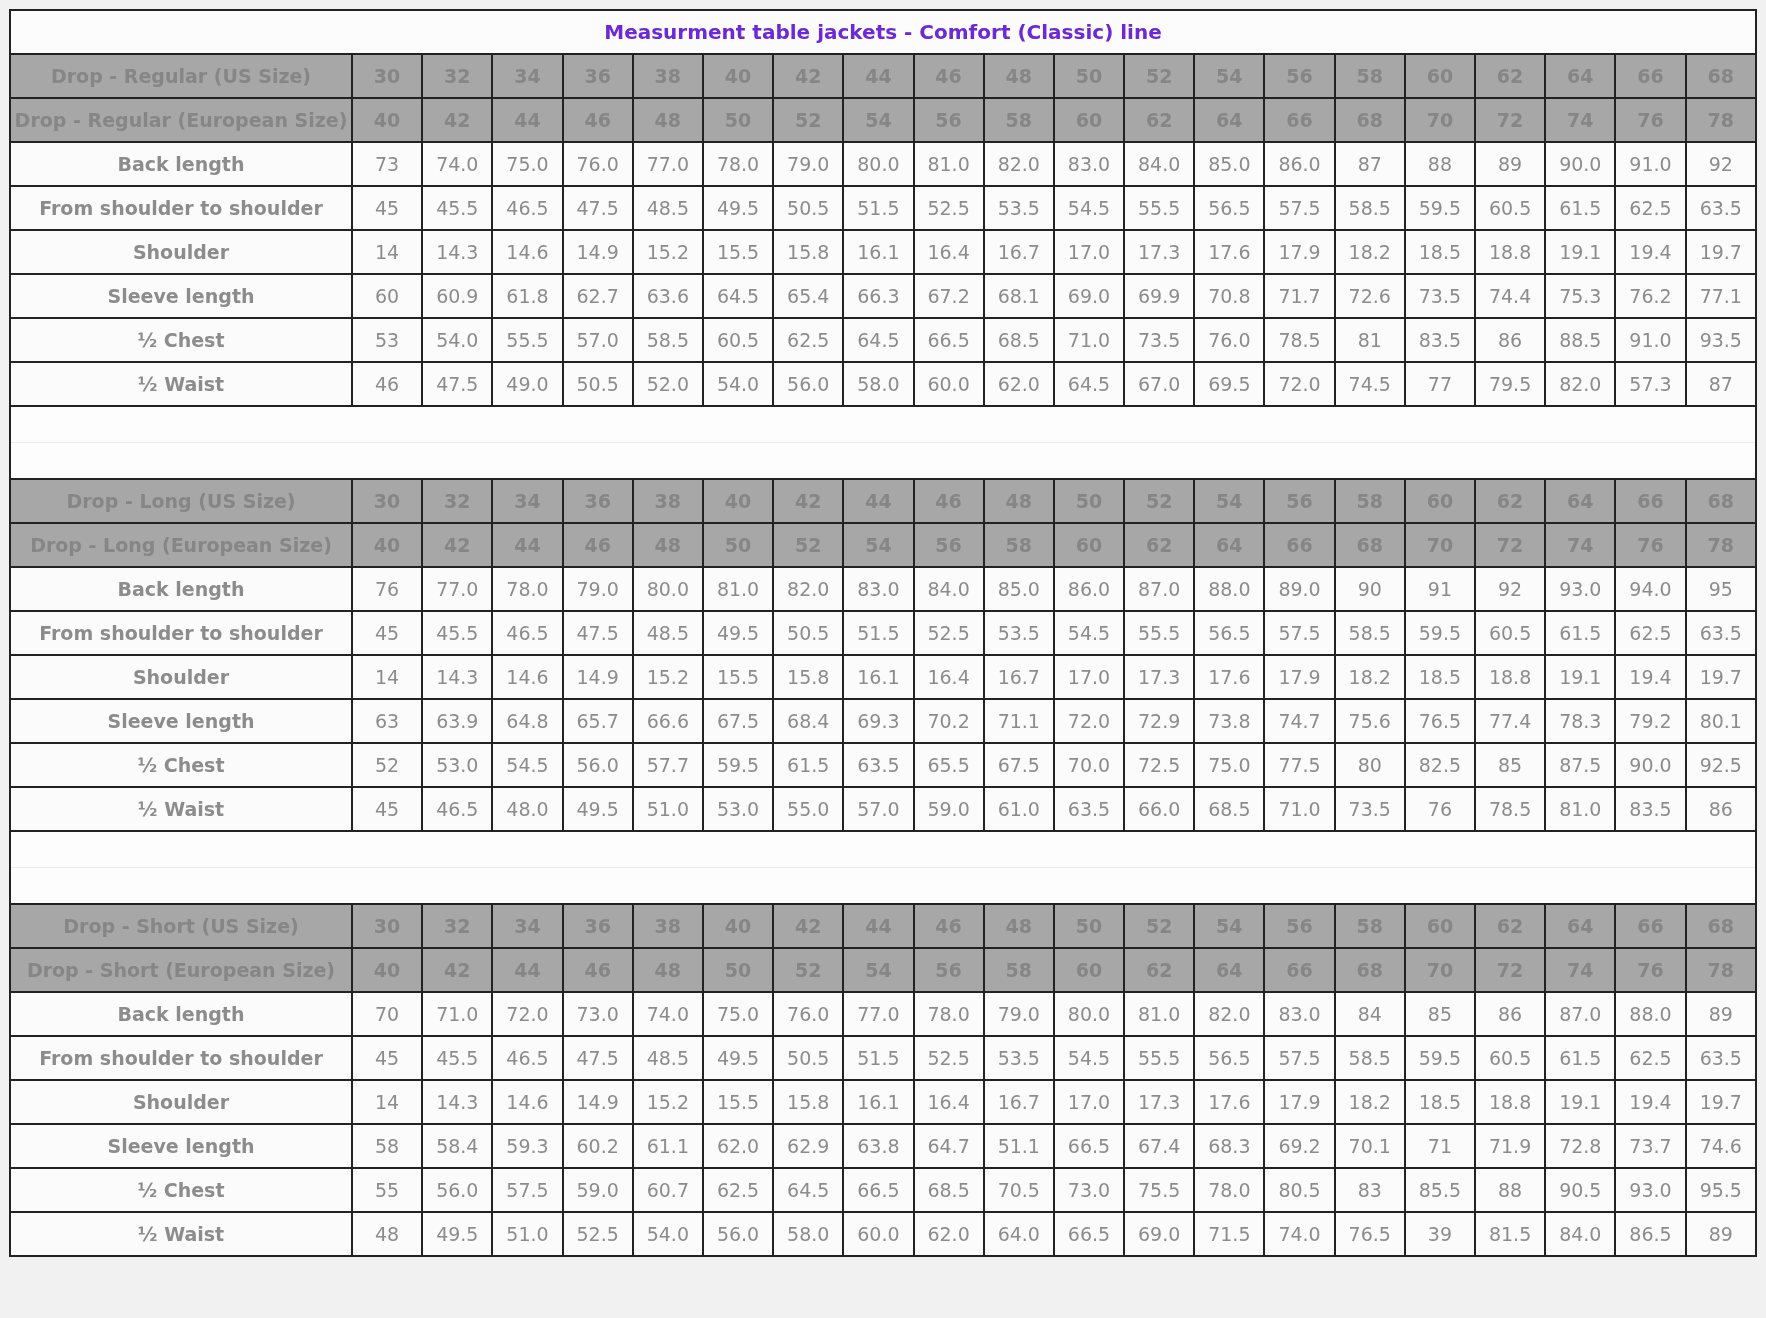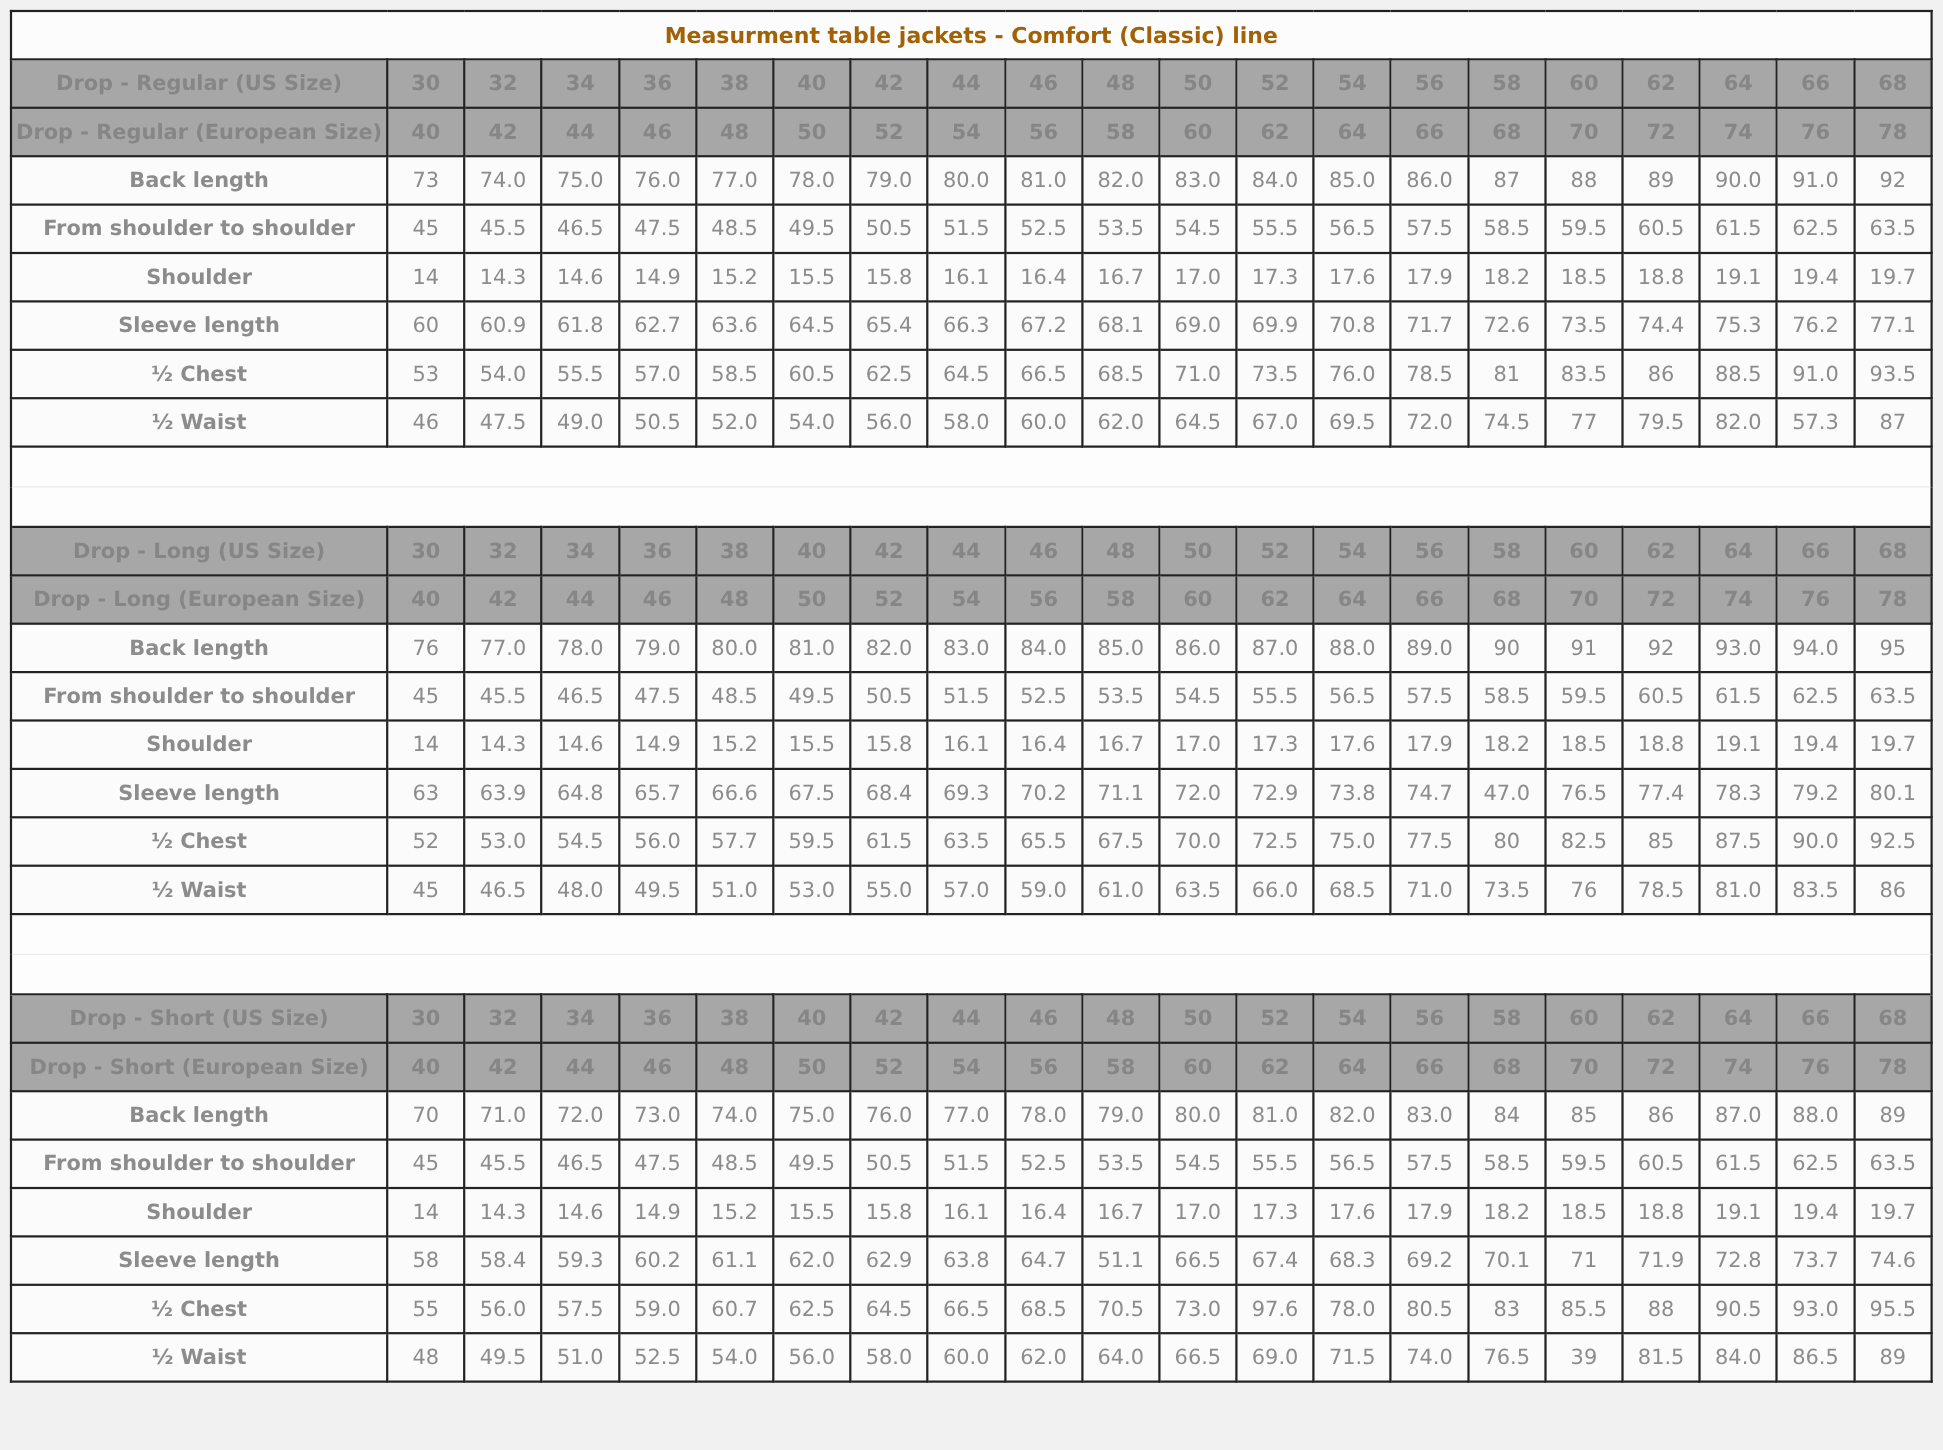--- a/index.html
+++ b/index.html
@@ -19,21 +19,21 @@
     vertical-align:middle;
     font-size:19px;
     color:#8c8c8c;
     background:#fbfbfb;
     padding:0 2px;
     overflow:hidden;
     white-space:nowrap;
   }
   tr.title-row td {
     background:#fcfcfc;
-    color:#a16207;
+    color:#6d28d9;
     font-weight:bold;
     font-size:20px;
     height:42px;
   }
   tr.header-row td {
     background:#a7a7a7;
     color:#868686;
     font-weight:bold;
   }
   td.row-label {
@@ -396,21 +396,21 @@
           <td>66.6</td>
           <td>67.5</td>
           <td>68.4</td>
           <td>69.3</td>
           <td>70.2</td>
           <td>71.1</td>
           <td>72.0</td>
           <td>72.9</td>
           <td>73.8</td>
           <td>74.7</td>
-          <td>47.0</td>
+          <td>75.6</td>
           <td>76.5</td>
           <td>77.4</td>
           <td>78.3</td>
           <td>79.2</td>
           <td>80.1</td>
         </tr>
         <tr>
           <td class="row-label">½ Chest</td>
           <td>52</td>
           <td>53.0</td>
@@ -606,21 +606,21 @@
           <td>56.0</td>
           <td>57.5</td>
           <td>59.0</td>
           <td>60.7</td>
           <td>62.5</td>
           <td>64.5</td>
           <td>66.5</td>
           <td>68.5</td>
           <td>70.5</td>
           <td>73.0</td>
-          <td>97.6</td>
+          <td>75.5</td>
           <td>78.0</td>
           <td>80.5</td>
           <td>83</td>
           <td>85.5</td>
           <td>88</td>
           <td>90.5</td>
           <td>93.0</td>
           <td>95.5</td>
         </tr>
         <tr>

